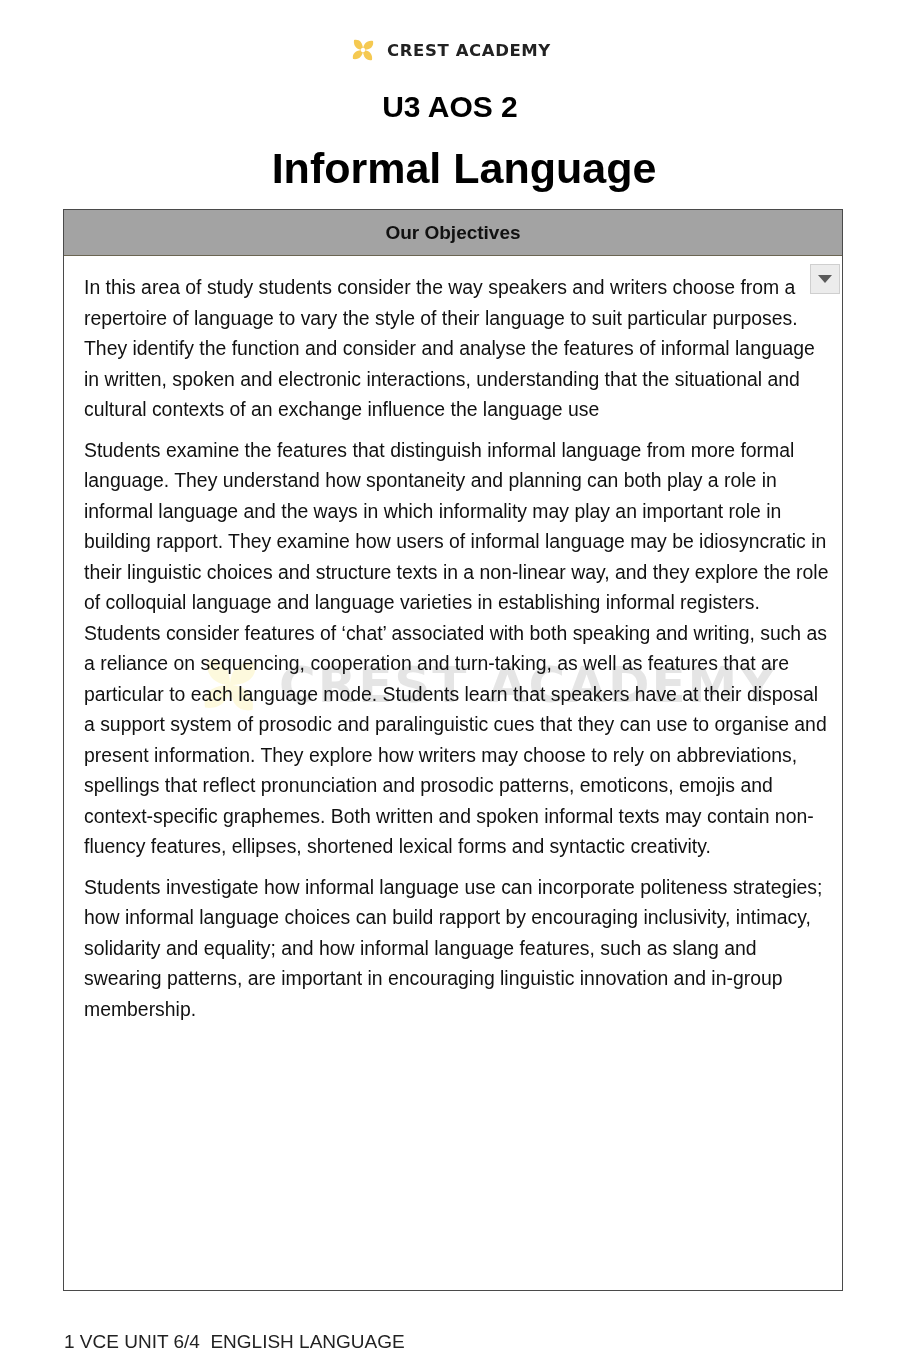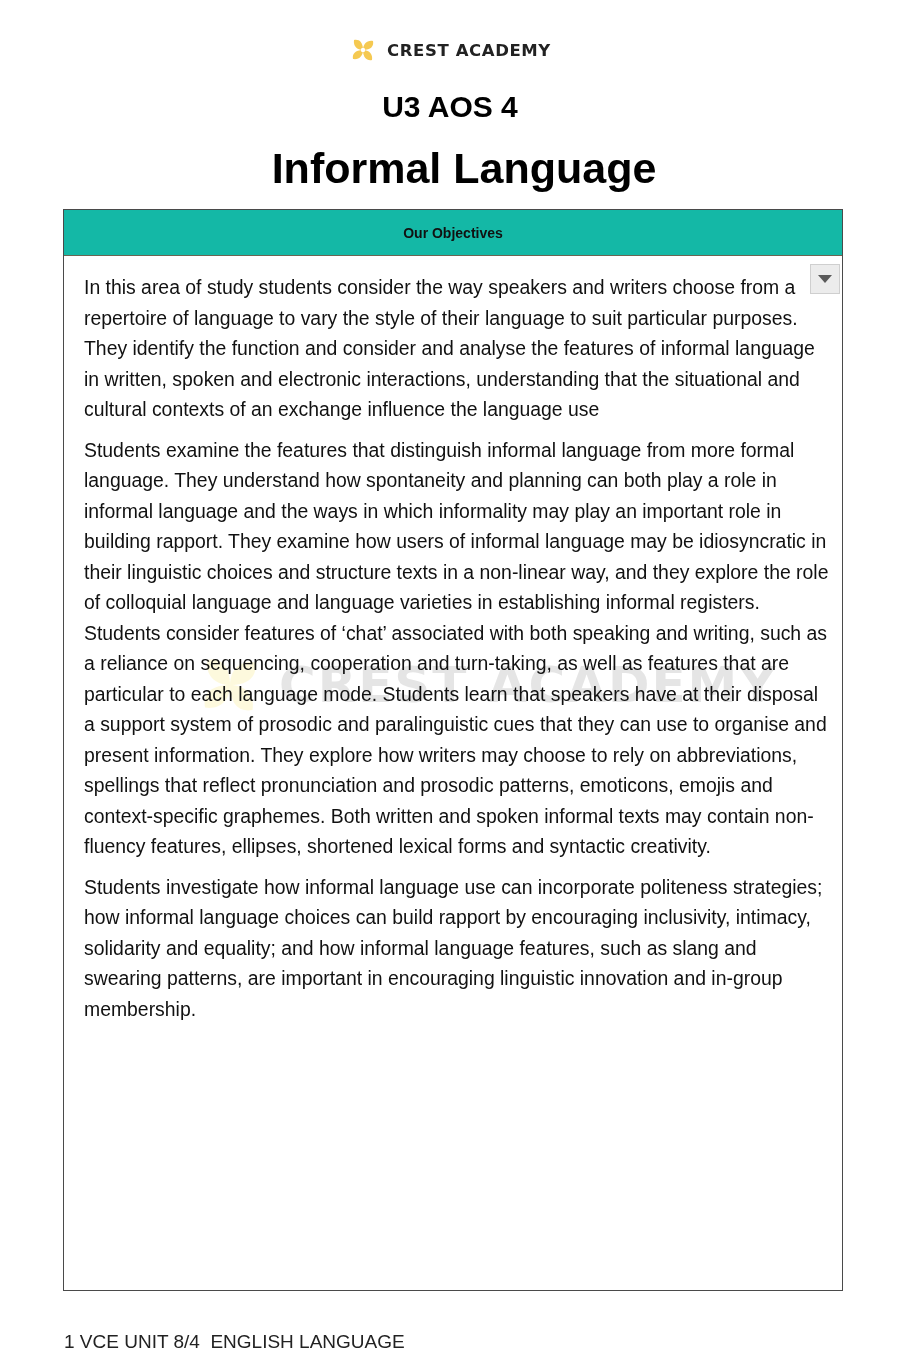--- a/index.html
+++ b/index.html
@@ -63,27 +63,27 @@
       position: absolute;
       top: 209px;
       left: 63px;
       width: 778px;
       height: 1080px;
       border: 1.5px solid #4a4a4a;
       box-sizing: content-box;
     }
     .objectives-header {
       height: 45px;
-      background: #14b8a6;
+      background: #a3a3a3;
       border-bottom: 1.5px solid #6b6552;
       display: flex;
       align-items: center;
       justify-content: center;
       font-weight: bold;
-      font-size: 14px;
+      font-size: 19px;
       color: #111111;
     }
     .objectives-body {
       position: relative;
       padding: 16px 10px 0 8px;
       font-size: 19.4px;
       line-height: 30.5px;
       color: #111111;
     }
     .objectives-body p {
@@ -153,21 +153,21 @@
         <path d="M14 14 C 14 8, 18 4, 24 5 C 25 10, 22 14, 14 14 Z"></path>
         <path d="M14 14 C 20 14, 24 18, 23 24 C 18 25, 14 22, 14 14 Z"></path>
         <path d="M14 14 C 14 20, 10 24, 4 23 C 3 18, 6 14, 14 14 Z"></path>
       </g>
       <circle cx="14" cy="14" r="2.2" fill="#ffffff"></circle>
     </svg>
   </span>
   <span class="brand-name">CREST ACADEMY</span>
 </div>
 
-<h2 class="unit-code">U3 AOS 4</h2>
+<h2 class="unit-code">U3 AOS 2</h2>
 <h1 class="page-title">Informal Language</h1>
 
 <div class="objectives-box">
   <div class="objectives-header">Our Objectives</div>
   <div class="objectives-body">
     <div class="dropdown-toggle">
       <span>
         <svg width="14" height="8" viewBox="0 0 14 8">
             <path d="M0 0 L14 0 L7 8 Z" fill="#5a5a5a"></path>
           </svg>
@@ -186,13 +186,13 @@
         <path d="M14 14 C 8 14, 4 10, 5 4 C 10 3, 14 6, 14 14 Z"></path>
         <path d="M14 14 C 14 8, 18 4, 24 5 C 25 10, 22 14, 14 14 Z"></path>
         <path d="M14 14 C 20 14, 24 18, 23 24 C 18 25, 14 22, 14 14 Z"></path>
         <path d="M14 14 C 14 20, 10 24, 4 23 C 3 18, 6 14, 14 14 Z"></path>
       </g>
     </svg>
   </span>
   <span class="watermark-text">CREST ACADEMY</span>
 </div>
 
-<div class="footer">1 VCE UNIT 8/4  ENGLISH LANGUAGE</div>
+<div class="footer">1 VCE UNIT 6/4  ENGLISH LANGUAGE</div>
 
 </body></html>

